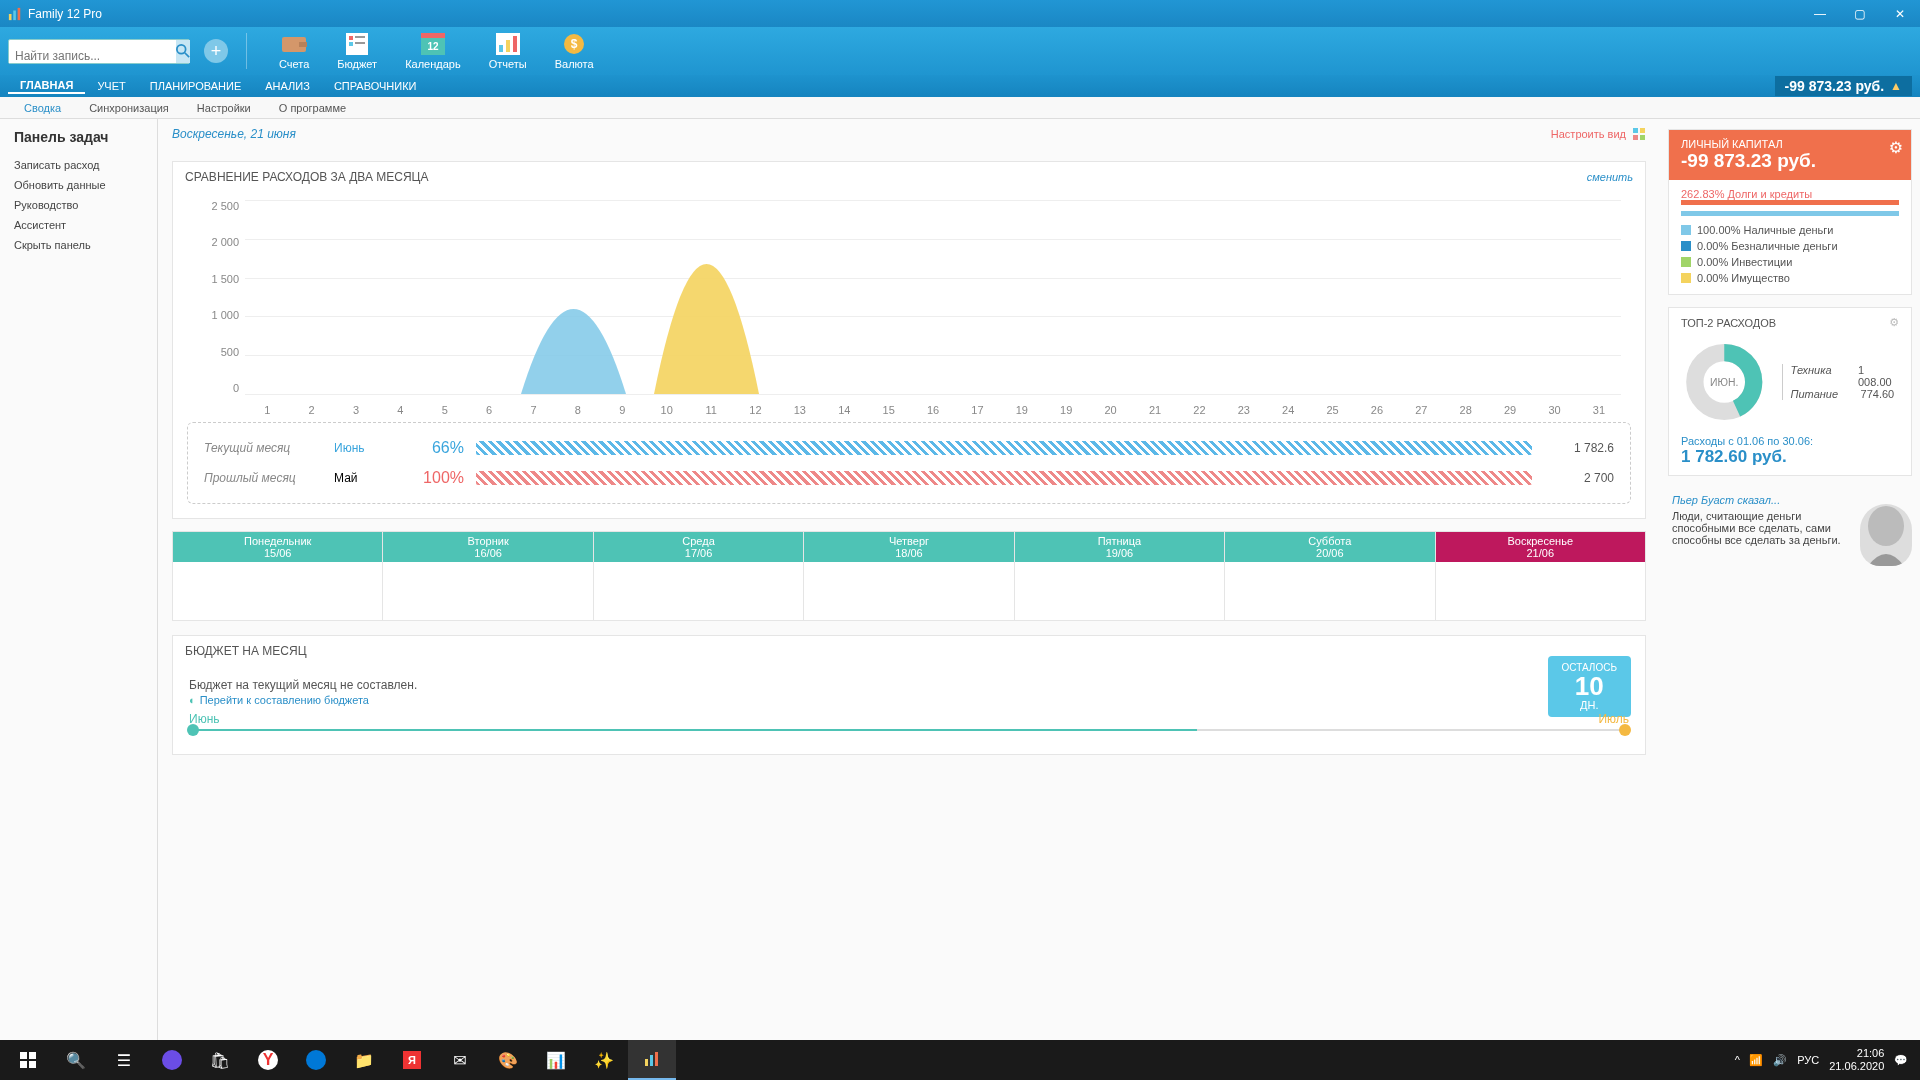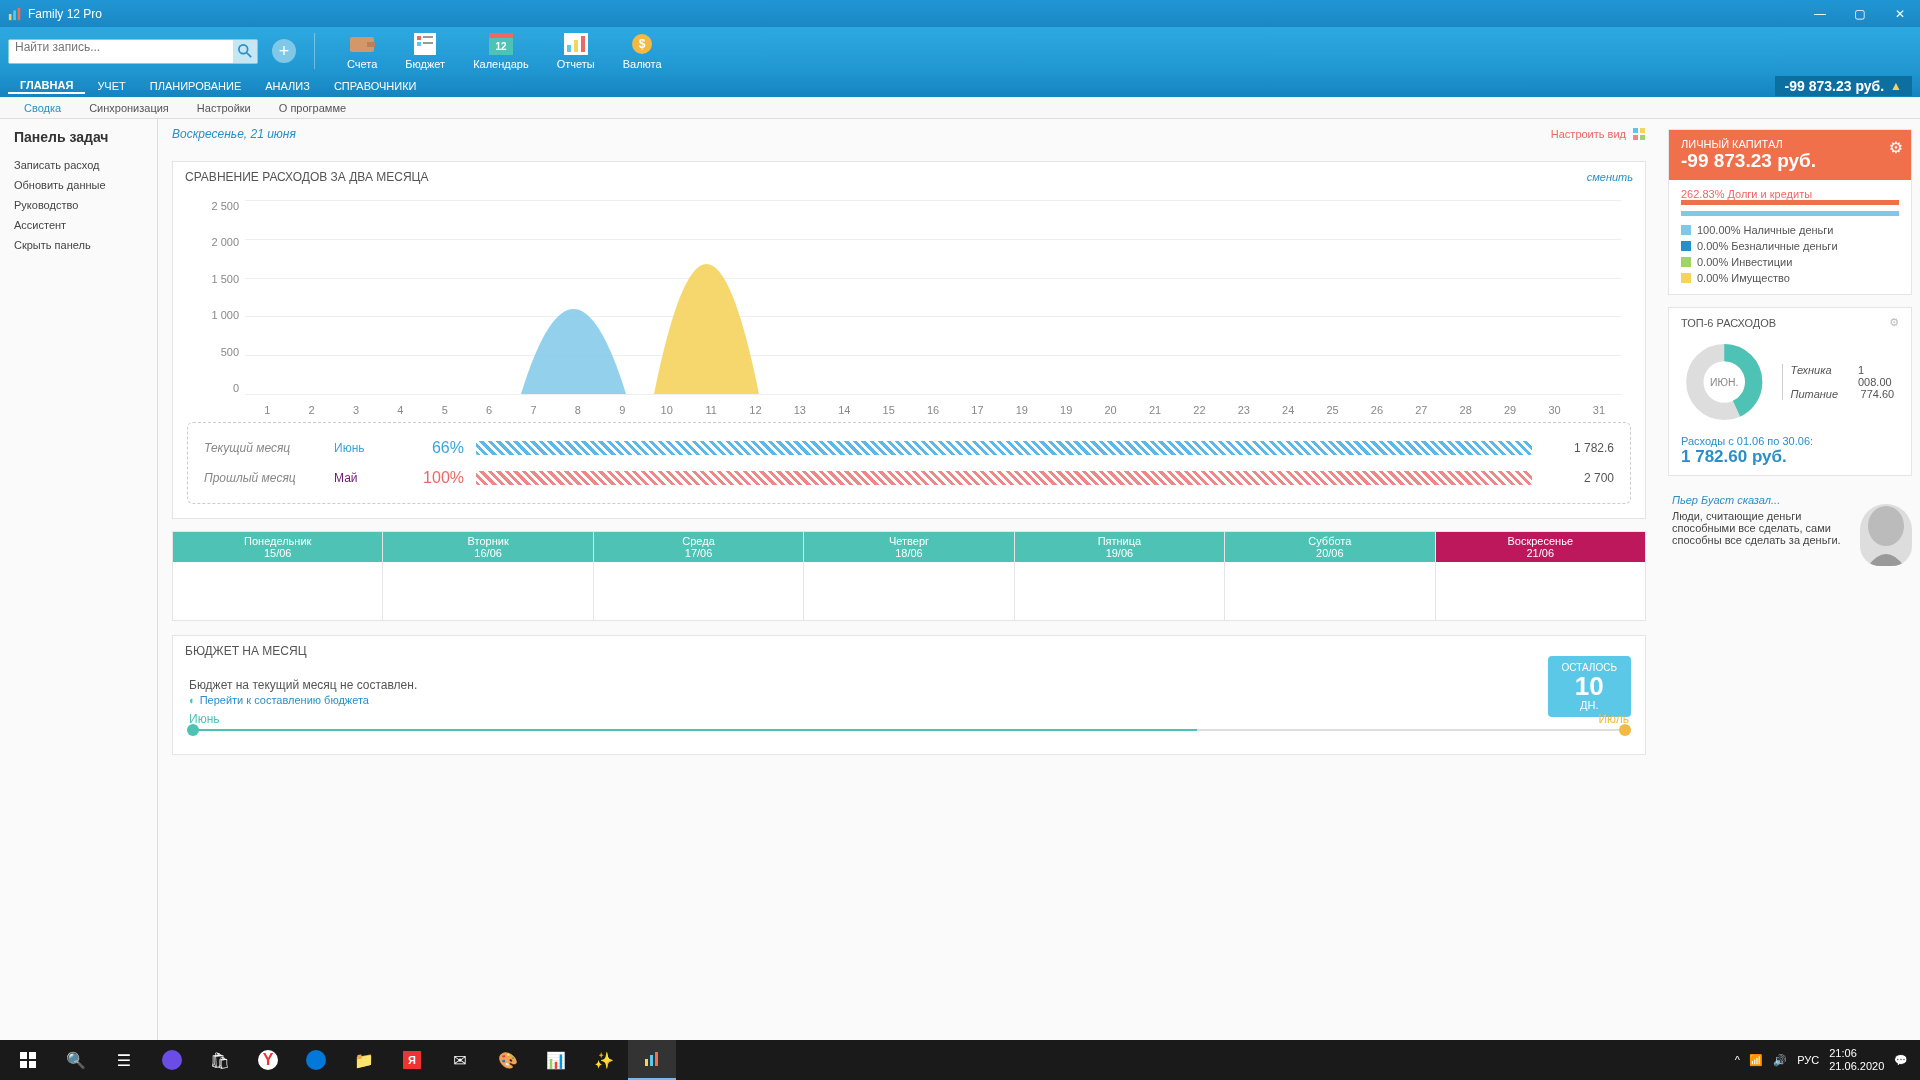--- a/index.html
+++ b/index.html
@@ -2,21 +2,21 @@
 <html><head>
 <meta charset="utf-8">
 <style>
 *{margin:0;padding:0;box-sizing:border-box;font-family:"Segoe UI",Tahoma,sans-serif}
 body{width:1920px;height:1080px;overflow:hidden;background:#f2f2f2;position:relative}
 .titlebar{height:27px;background:linear-gradient(#2196d4,#1a87c4);display:flex;align-items:center;padding-left:8px;color:#fff;font-size:12px}
 .titlebar .logo{width:14px;height:14px;margin-right:6px}
 .titlebar .spacer{flex:1}
 .winbtn{width:40px;height:27px;display:flex;align-items:center;justify-content:center;color:#fff}
 .ribbon{height:48px;background:linear-gradient(#2ea9e0,#1f95d0);display:flex;align-items:center;padding:0 8px}
-.search-wrap{display:flex;align-items:flex-start;background:#fff;height:25px;width:250px;border:1px solid #8cc;border-radius:2px}
+.search-wrap{display:flex;align-items:flex-end;background:#fff;height:25px;width:182px;border:1px solid #8cc;border-radius:2px}
 .search-input{flex:1;border:none;outline:none;font-size:12px;padding:0 6px;color:#888}
 .search-btn{width:24px;height:23px;background:#c7e6f4;display:flex;align-items:center;justify-content:center;color:#2a8fc8}
 .addbtn{width:24px;height:24px;border-radius:50%;background:#7fc8e8;margin-left:14px;display:flex;align-items:center;justify-content:center;color:#fff;font-size:18px}
 .vsep{width:1px;height:36px;background:rgba(255,255,255,.35);margin:0 18px}
 .tool{display:flex;flex-direction:column;align-items:center;color:#fff;font-size:11px;margin:0 14px;cursor:pointer}
 .tool .ticon{width:28px;height:24px;margin-bottom:2px;display:flex;align-items:center;justify-content:center}
 .menubar{height:22px;background:linear-gradient(#1e93ce,#1584bf);display:flex;align-items:center;padding:0 8px;color:#fff;font-size:11px}
 .menubar .mi{padding:0 12px;cursor:pointer}
 .menubar .mi.active{font-weight:bold;border-bottom:2px solid #fff;padding-bottom:1px}
 .menubar .mspacer{flex:1}
@@ -85,21 +85,21 @@
 .top5-list div{display:flex;gap:10px}
 .top5-foot{font-size:11px;color:#2a8fc8;margin-top:8px}
 .top5-sum{font-size:17px;color:#2a8fc8;font-weight:bold}
 .quote{font-size:11px;color:#444;padding:6px 4px;position:relative}
 .quote .qh{color:#2a8fc8;font-style:italic;margin-bottom:4px}
 .quote .face{position:absolute;right:0;top:16px;width:52px;height:62px;background:#ddd;border-radius:26px 26px 20px 20px}
 .taskbar{position:absolute;bottom:0;left:0;right:0;height:40px;background:#1a1a1a;display:flex;align-items:center;padding:0 4px}
 .tbtn{width:48px;height:40px;display:flex;align-items:center;justify-content:center;color:#fff}
 .tbtn.active{background:#333;border-bottom:2px solid #76b9ed}
 .tray{margin-left:auto;display:flex;align-items:center;color:#fff;font-size:11px;gap:10px;padding-right:8px}
-.tray .clock{text-align:left;line-height:1.2}
+.tray .clock{text-align:right;line-height:1.2}
 </style>
 </head>
 <body>
 
 <div class="titlebar">
  <svg class="logo" viewBox="0 0 16 16">
       <rect x="1" y="8" width="3" height="7" fill="#f4d35e"></rect>
       <rect x="6" y="4" width="3" height="11" fill="#5bc8e8"></rect>
       <rect x="11" y="1" width="3" height="14" fill="#f0704c"></rect>
     </svg>
@@ -283,21 +283,21 @@
    <div class="compare" id="compare">
           <div class="cmp-row">
             <div class="cmp-label">Текущий месяц</div>
             <div class="cmp-month" style="color:#3aa5dd">Июнь</div>
             <div class="cmp-pct" style="color:#3aa5dd">66%</div>
             <div class="cmp-bar hatched-blue" style="width:42.9%"></div>
             <div class="cmp-val">1 782.6</div>
           </div>
           <div class="cmp-row">
             <div class="cmp-label">Прошлый месяц</div>
-            <div class="cmp-month" style="color:#701a75">Май</div>
+            <div class="cmp-month" style="color:#000000">Май</div>
             <div class="cmp-pct" style="color:#e66">100%</div>
             <div class="cmp-bar hatched-red" style="width:65%"></div>
             <div class="cmp-val">2 700</div>
           </div>
         </div>
   </div>
 
   <div class="weekgrid" id="weekgrid">
         <div class="day">
           <div class="dayh">Понедельник<br>15/06</div>
@@ -377,21 +377,21 @@
               <div class="bsw" style="background:#f4d35e"></div>
               <span>0.00% Имущество</span>
             </div>
           </div>
    </div>
   </div>
 
   <div class="rcard">
    <div class="top5">
     <div class="top5h">
-            <span>ТОП-6 РАСХОДОВ</span>
+            <span>ТОП-2 РАСХОДОВ</span>
             <span style="flex:1"></span>
             <span style="color:#bbb">⚙</span>
           </div>
     <div class="donut">
      <svg class="donut-svg" viewBox="0 0 100 100">
       <circle cx="50" cy="50" r="34" fill="none" stroke="#ddd" stroke-width="20"></circle>
       <circle cx="50" cy="50" r="34" fill="none" stroke="#4ec3b5" stroke-width="20" stroke-dasharray="92 214" transform="rotate(-90 50 50)"></circle>
       <text x="50" y="55" text-anchor="middle" font-size="12" fill="#888">ИЮН.</text>
      </svg>
      <div class="top5-list" id="top5list">

